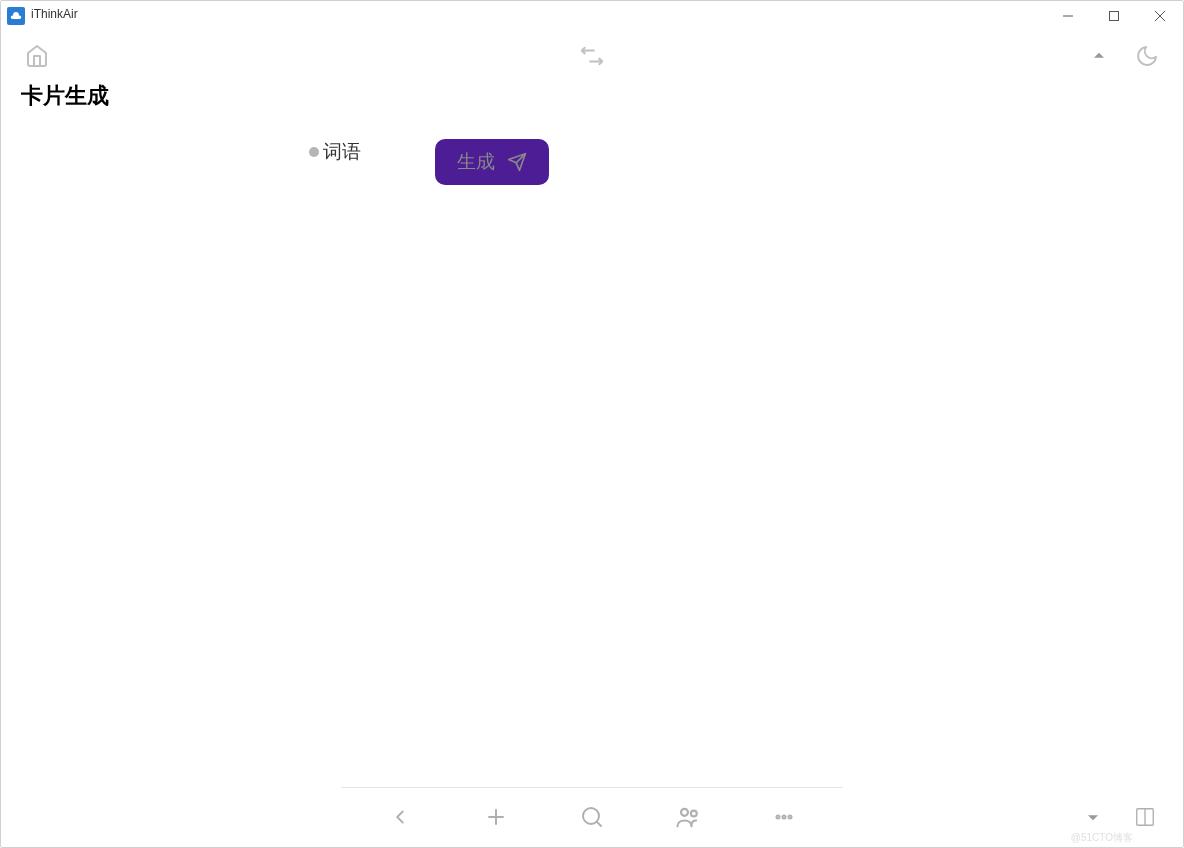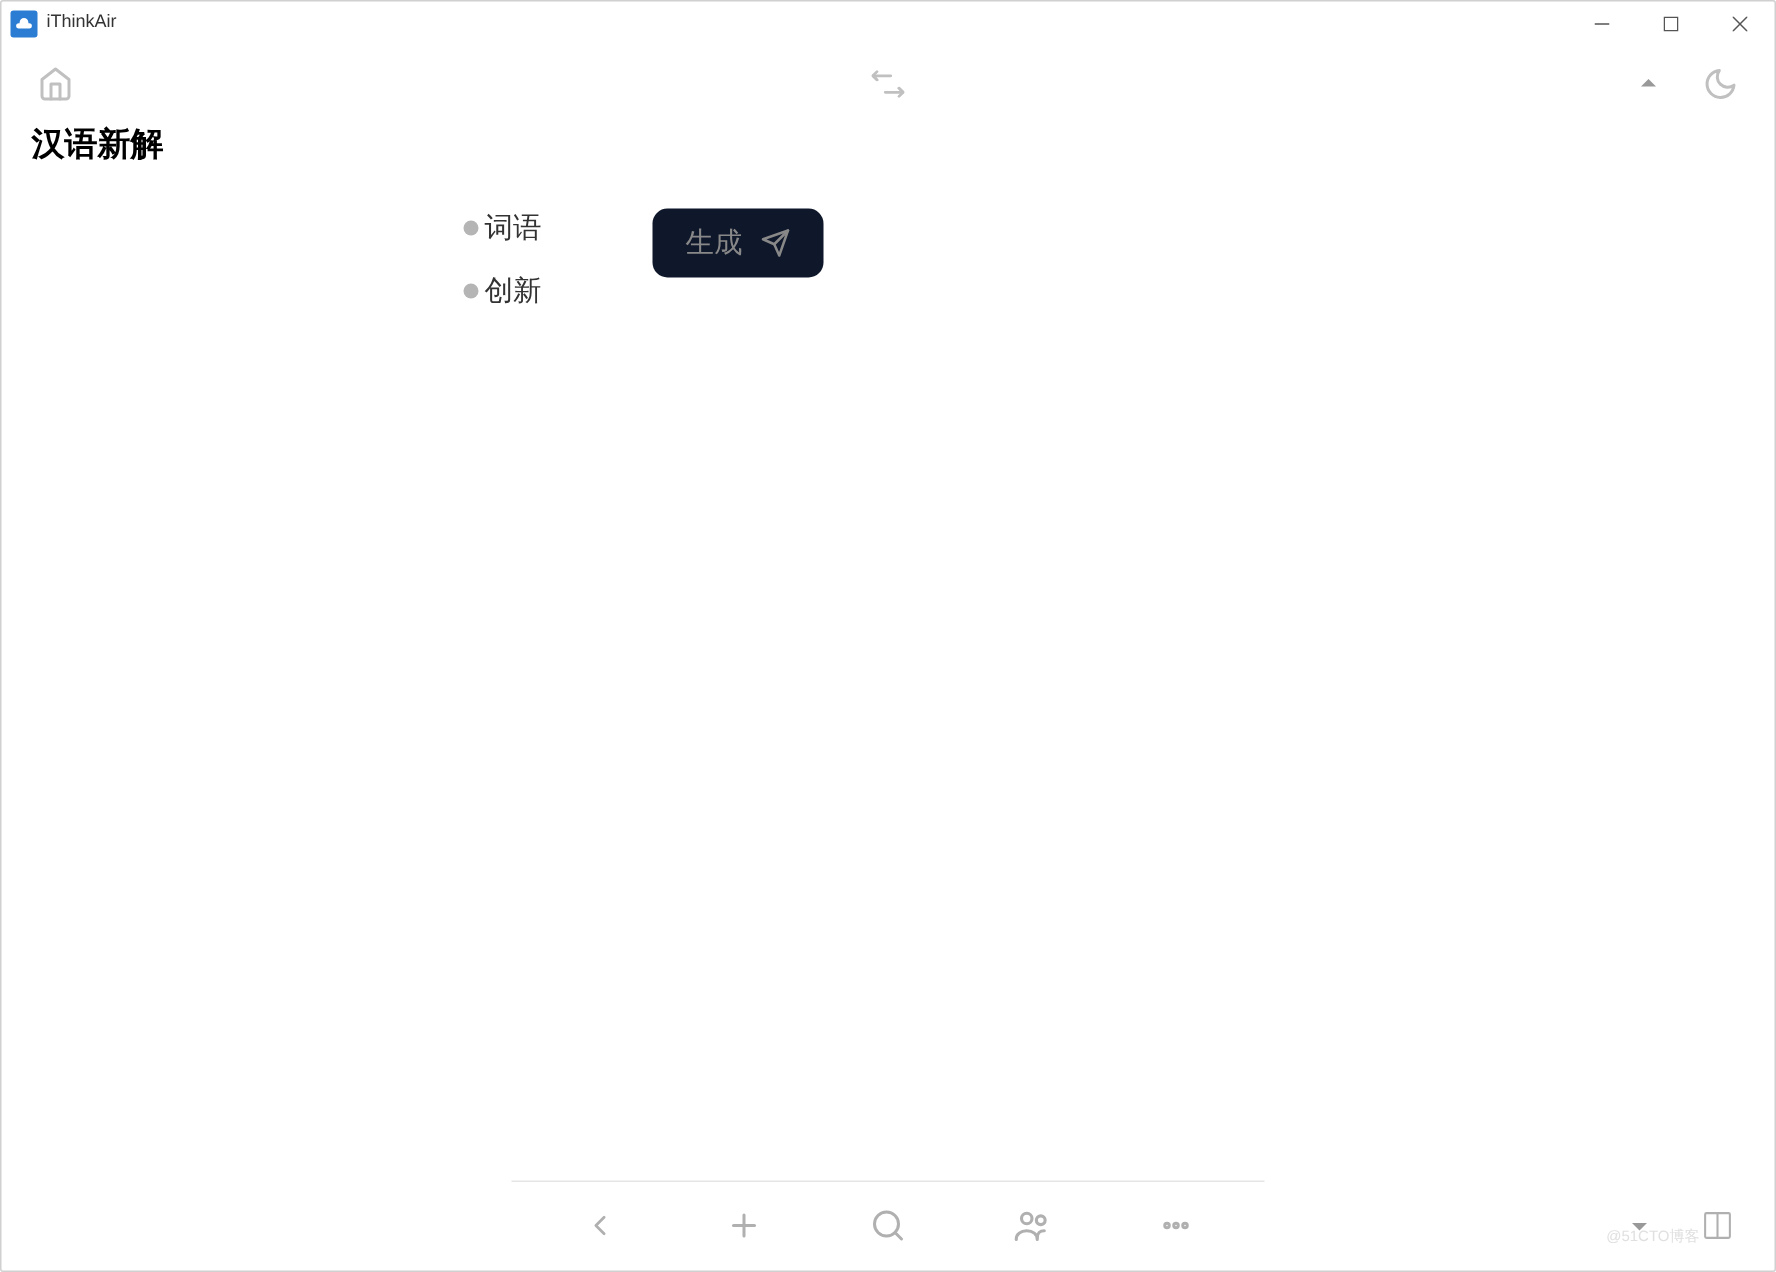--- a/index.html
+++ b/index.html
@@ -173,21 +173,21 @@
       background: #f0f0f0;
       border-radius: 50%;
       display: flex;
       align-items: center;
       justify-content: center;
       color: #999;
       flex-shrink: 0;
     }
     
     .generate-btn {
-      background: #0f172a;
+      background: #4c1d95;
       border: none;
       border-radius: 10px;
       padding: 10px 22px;
       font-size: 19px;
       color: #888;
       display: flex;
       align-items: center;
       gap: 12px;
       cursor: pointer;
       margin-left: 34px;
@@ -229,21 +229,21 @@
     .bottom-right {
       position: absolute;
       right: 20px;
       display: flex;
       align-items: center;
       gap: 16px;
     }
     
     .watermark {
       position: absolute;
-      bottom: 16px;
+      bottom: 2px;
       right: 50px;
       font-size: 10px;
       color: #e0e0e0;
     }
   </style>
 </head>
 <body>
 
 <div class="title-bar">
   <div class="title-left">
@@ -302,31 +302,27 @@
     <div class="icon-btn">
       <svg width="24" height="24" viewBox="0 0 24 24" fill="none" stroke="currentColor" stroke-width="2" stroke-linecap="round" stroke-linejoin="round">
         <path d="M21 12.79A9 9 0 1 1 11.21 3 7 7 0 0 0 21 12.79z"></path>
       </svg>
     </div>
   </div>
 </div>
 
 <div class="content">
   <div class="main-area">
-    <h1 class="page-title">汉语新解</h1>
+    <h1 class="page-title">卡片生成</h1>
 
     <div class="content-row">
       <div class="left-col">
         <div class="tree-item level-1">
           <span class="bullet"></span>
           <span>词语</span>
-        </div>
-        <div class="tree-item level-2">
-          <span class="bullet"></span>
-          <span>创新</span>
         </div>
       </div>
 
       <div class="right-col">
 
         <button class="generate-btn">
           <span>生成</span>
           <svg width="20" height="20" viewBox="0 0 24 24" fill="none" stroke="currentColor" stroke-width="2" stroke-linecap="round" stroke-linejoin="round">
             <line x1="22" y1="2" x2="11" y2="13"></line>
             <polygon points="22 2 15 22 11 13 2 9 22 2"></polygon>

